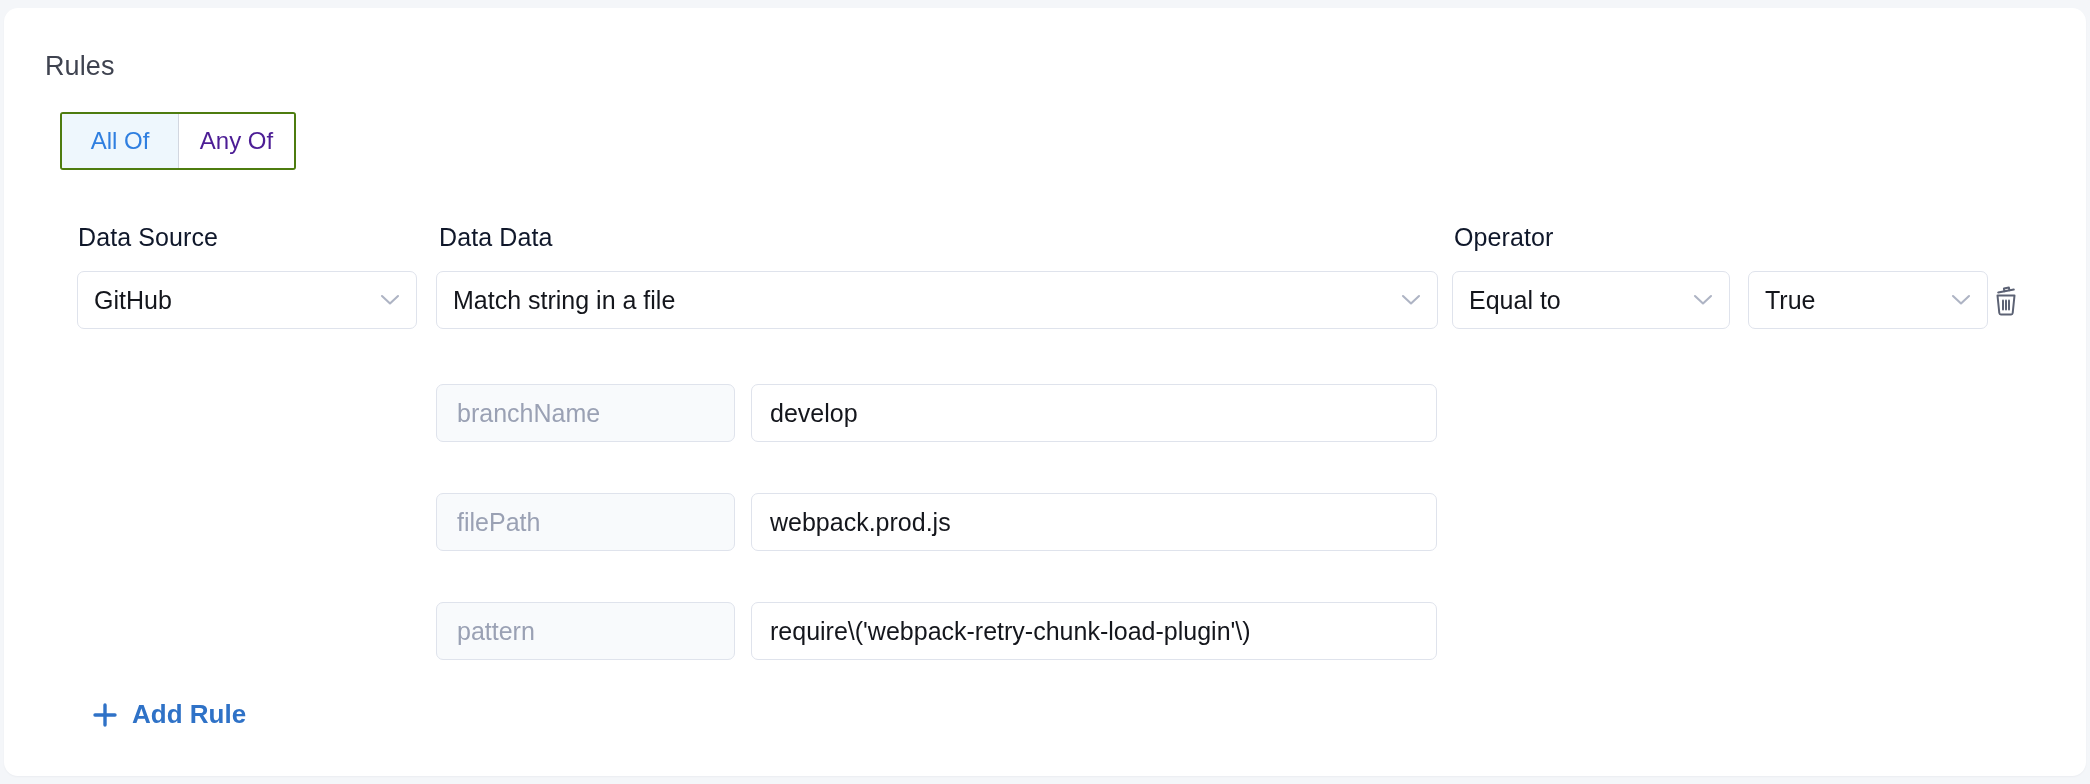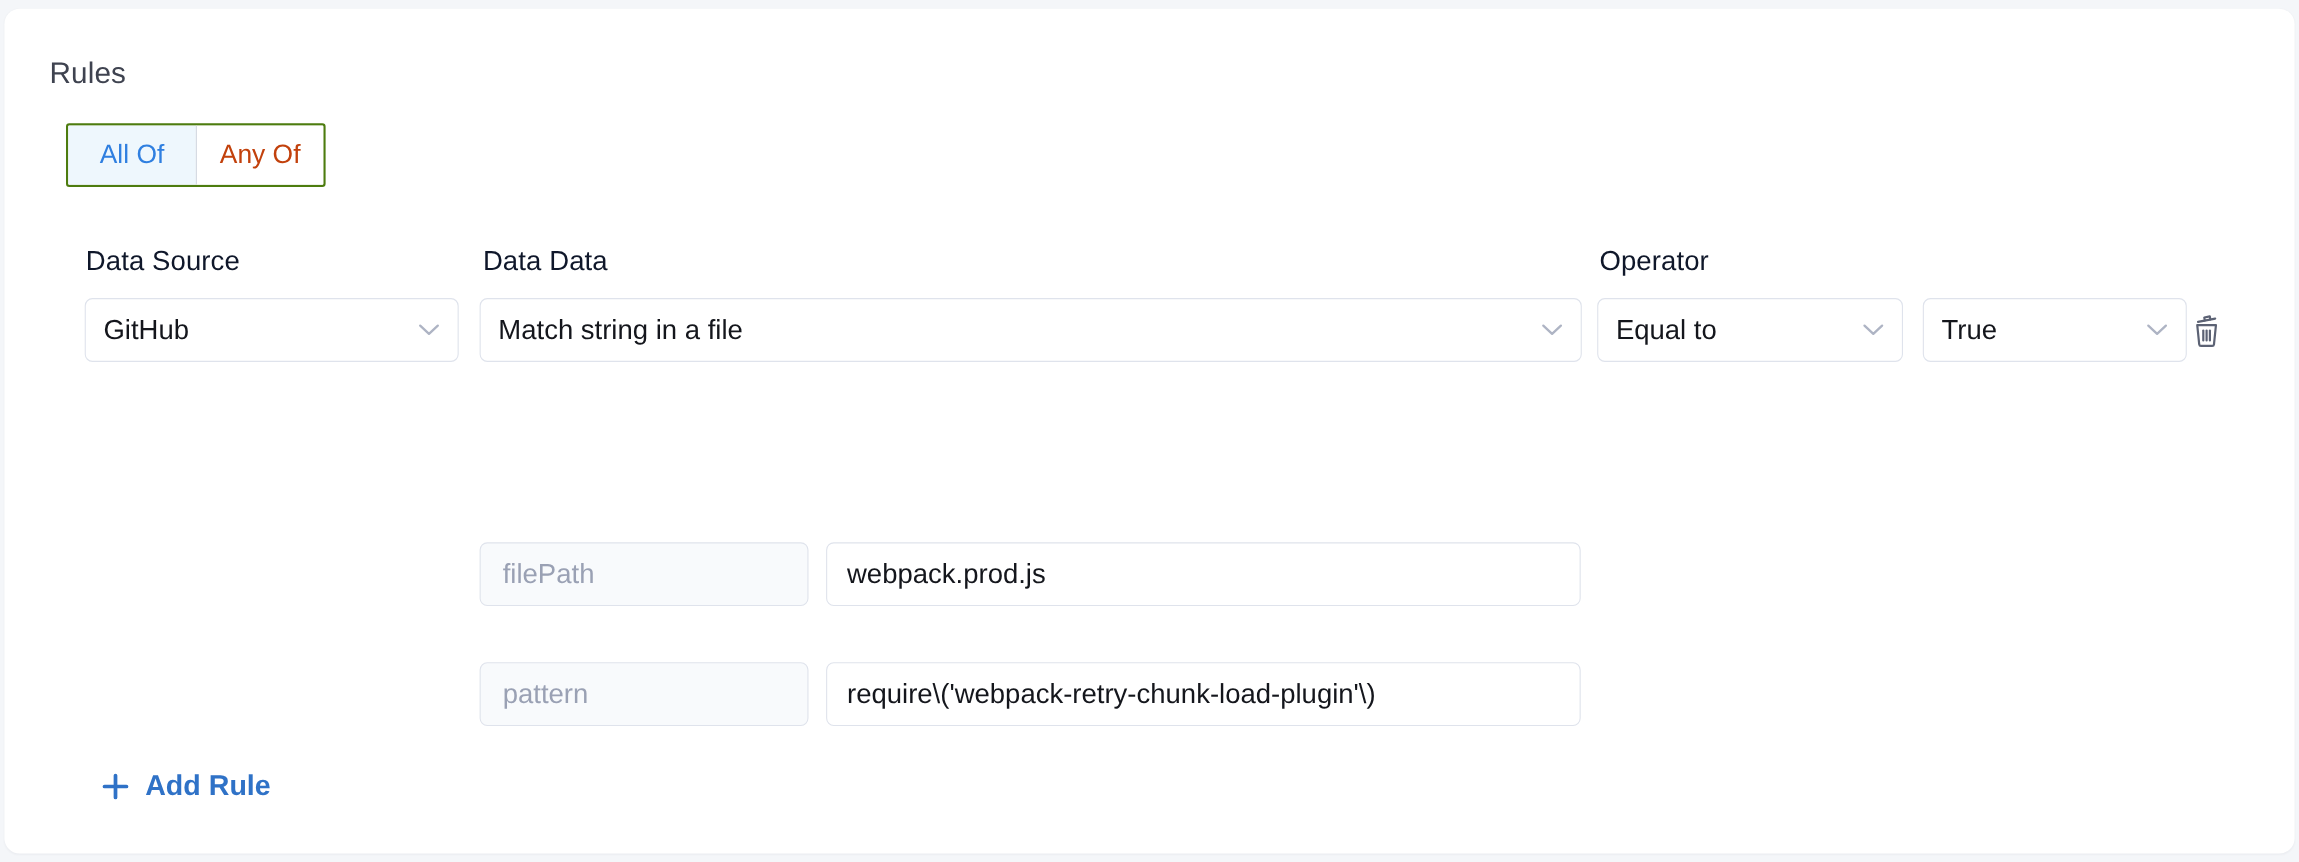--- a/index.html
+++ b/index.html
@@ -50,21 +50,21 @@
     overflow: hidden;
     height: 54px;
   }
   .seg-btn {
     display: flex;
     align-items: center;
     justify-content: center;
     min-width: 116px;
     padding: 0 18px;
     font-size: 24px;
-    color: #c2410c;
+    color: #4c1d95;
     background: #ffffff;
     cursor: pointer;
     user-select: none;
     box-sizing: border-box;
   }
   .seg-btn + .seg-btn {
     border-left: 1px solid #d2d7e0;
   }
   .seg-btn.active {
     background: #eef7fd;
@@ -255,20 +255,24 @@
             <path d="M12.2 12.6 L27.8 9.6"></path>
             <path d="M18.4 11.3 L17.9 8.6 L22.9 7.6 L23.4 10.3"></path>
             <path d="M17 20.5 v9"></path>
             <path d="M20 20.5 v9"></path>
             <path d="M23 20.5 v9"></path>
           </g>
         </svg>
       </span>
     </button>
 
+    <div class="param-row prow-0">
+      <div class="param-key">branchName</div>
+      <div class="param-val">develop</div>
+    </div>
 
     <div class="param-row prow-1">
       <div class="param-key">filePath</div>
       <div class="param-val">webpack.prod.js</div>
     </div>
 
     <div class="param-row prow-2">
       <div class="param-key">pattern</div>
       <div class="param-val">require\('webpack-retry-chunk-load-plugin'\)</div>
     </div>

